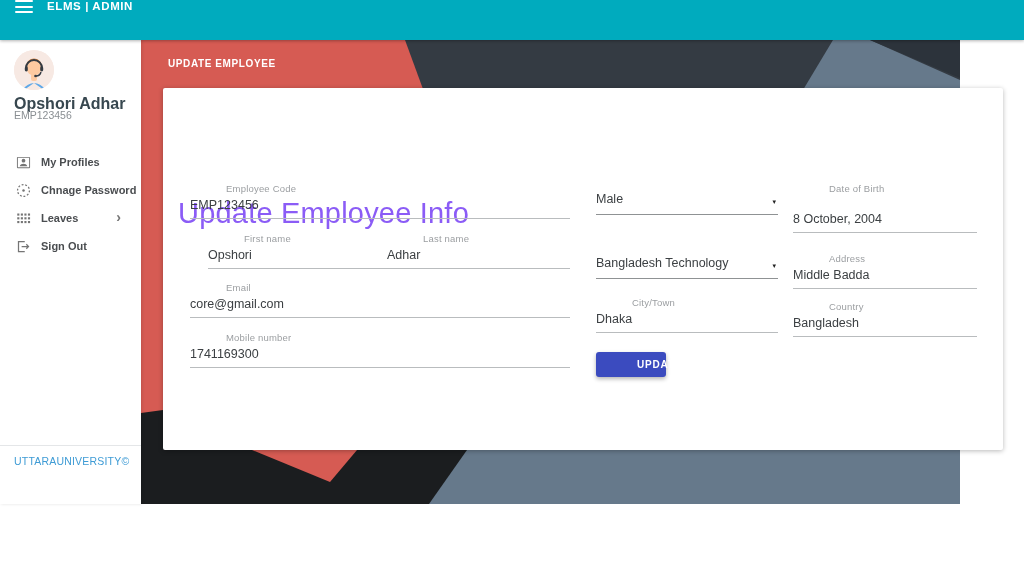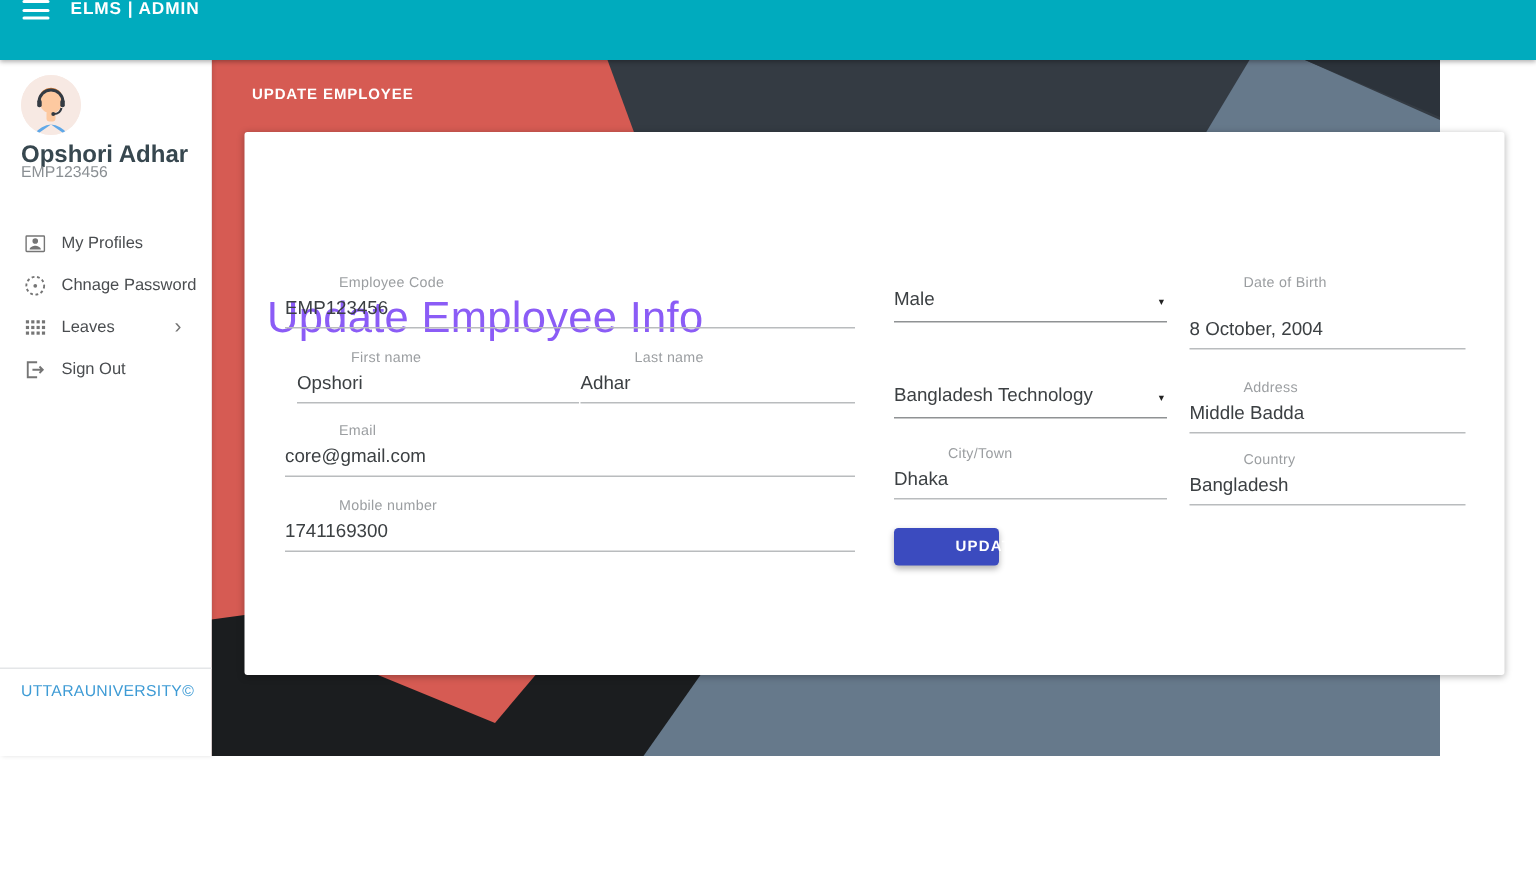--- a/index.html
+++ b/index.html
@@ -20,21 +20,21 @@
   .hamburger span{display:block; height:2px; background:#fff; border-radius:1px;}
   .topbar-title{color:#fff; font-size:11.5px; font-weight:bold; letter-spacing:.6px; margin-left:14px;}
 
   
   .sidebar{position:absolute; left:0; top:40px; width:141px; height:464px; background:#fff;
     z-index:20; box-shadow:1px 0 3px rgba(0,0,0,.12);}
   .avatar{position:absolute; left:14px; top:10px; width:40px; height:40px; border-radius:50%;
     overflow:hidden; background:#f7e9e3;}
   .user-name{position:absolute; left:14px; top:55px; font-size:16px; font-weight:bold; color:#37474f;}
   .user-code{position:absolute; left:14px; top:69px; font-size:10.5px; color:#8a8f93;}
-  .nav{position:absolute; left:0; top:108px; width:133px;}
+  .nav{position:absolute; left:0; top:108px; width:133px;font-weight:bold;}
   .nav-item{position:relative; height:28px; display:flex; align-items:center; padding-left:16px;
     cursor:pointer;}
   .nav-icon{width:15px; height:15px; display:inline-flex; align-items:center; justify-content:center;}
   .nav-label{font-size:11px; color:#4a4d50; margin-left:10px; white-space:nowrap;}
   .nav-chevron{position:absolute; right:12px; top:50%; transform:translateY(-58%);
     font-size:14px; color:#757575; line-height:1;}
   .sidebar-divider{position:absolute; left:0; top:405px; width:141px; height:0;
     border-top:1px solid #e4e6e8;}
   .sidebar-footer{position:absolute; left:14px; top:415px; font-size:10.5px; font-weight:normal;
     color:var(--link-blue,#3E9BD5); letter-spacing:.2px; cursor:pointer;}
@@ -166,21 +166,21 @@
     <div class="sidebar-footer">UTTARAUNIVERSITY©</div>
   </aside>
 
   <main class="card">
     <h1 class="card-title">Update Employee Info</h1>
 
     <div class="field" style="left:27px; top:95px; width:380px;">
       <div class="flabel">Employee Code</div>
       <div class="fvalue">EMP123456</div>
     </div>
-    <div class="field" style="left:35px; top:145px; width:188px;">
+    <div class="field" style="left:45px; top:145px; width:188px;">
       <div class="flabel">First name</div>
       <div class="fvalue">Opshori</div>
     </div>
     <div class="field" style="left:224px; top:145px; width:183px;">
       <div class="flabel">Last name</div>
       <div class="fvalue">Adhar</div>
     </div>
     <div class="field" style="left:27px; top:194px; width:380px;">
       <div class="flabel">Email</div>
       <div class="fvalue">core@gmail.com</div>

